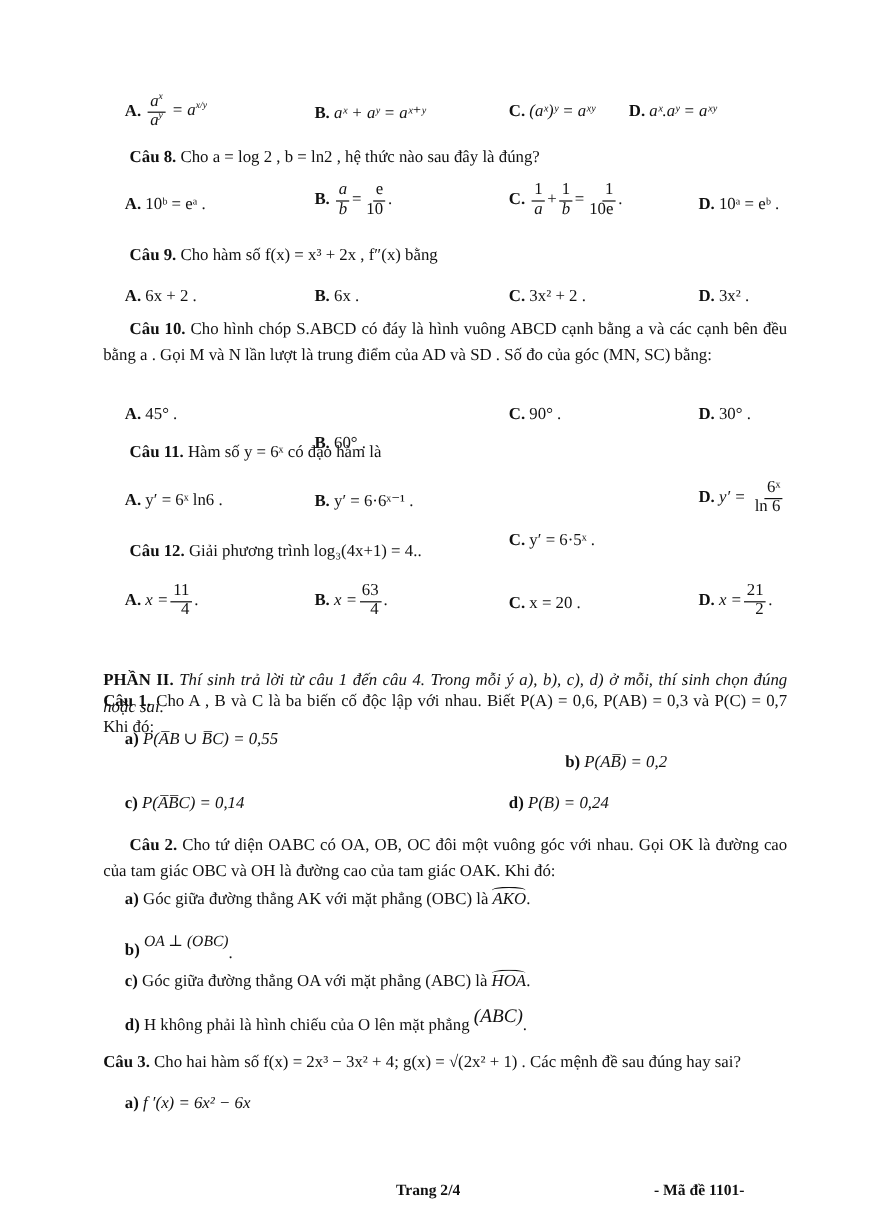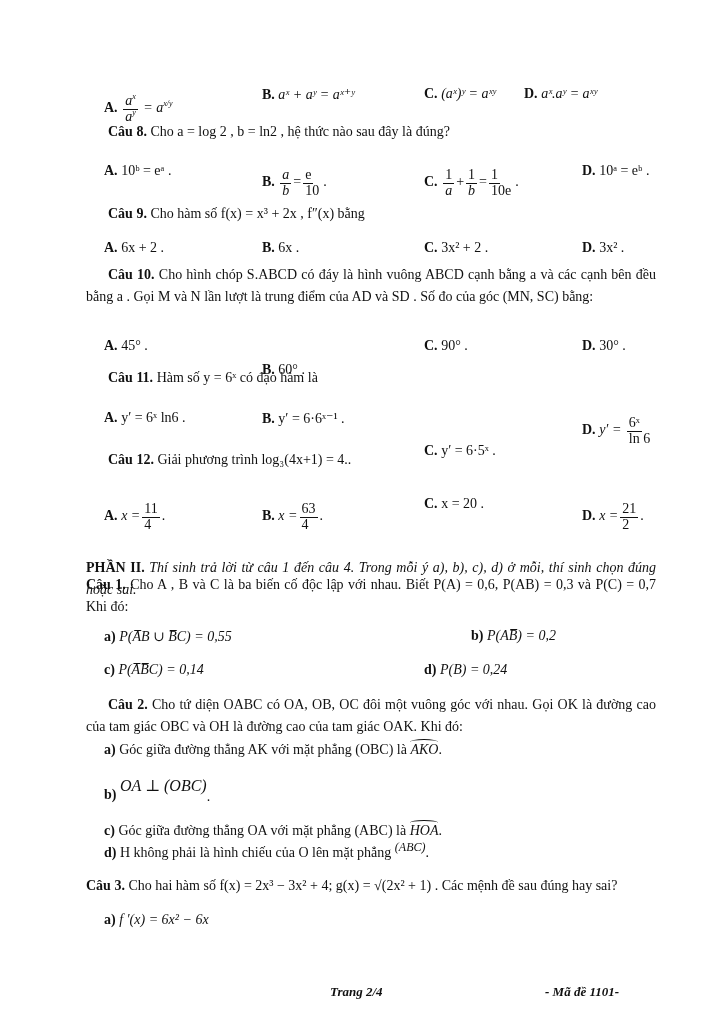--- a/index.html
+++ b/index.html
@@ -2,27 +2,27 @@
 <html><head>
 <meta charset="utf-8">
 <style>
   html, body { margin:0; padding:0; background:#ffffff; }
   body { width:725px; height:1024px; position:relative; overflow:hidden;
          font-family:"Liberation Serif","DejaVu Serif",serif; font-size:14px; color:#111; }
   .abs { position:absolute; white-space:nowrap; }
   b { font-weight:bold; }
   .m { font-style:italic; }
   sup { font-size:8px; vertical-align:super; line-height:0; }
-  .frac { display:inline-flex; flex-direction:column; align-items:flex-start; vertical-align:middle; margin:16px 2px; line-height:1.05; }
+  .frac { display:inline-flex; flex-direction:column; align-items:flex-end; vertical-align:middle; margin:0 2px; line-height:1.05; }
   .frac .num { border-bottom:1px solid #111; padding:0 2px; }
   .frac .den { padding:0 2px; }
   .para { position:absolute; left:86px; width:570px; line-height:22px; text-align:justify; }
   .hat { position:relative; display:inline-block; }
   .hat::before { content:""; position:absolute; left:0; right:0; top:-3px; height:5px; border-top:1px solid #111; border-radius:50% 50% 0 0; }
-  .footer { font-weight:bold; font-style:italic; font-size:13px; }
+  .footer { font-weight:bold; font-size:13px; }
 </style>
 </head>
 <body>
 
 <div class="abs" style="left:104px;top:78px;">
   <b>A.</b>
   <span class="frac m">
       <span class="num">a<sup>x</sup></span>
       <span class="den">a<sup>y</sup></span>
     </span>
@@ -127,39 +127,39 @@
     </span><span>.</span>
 </div>
 
 <div class="para" style="top:557px;">
   <b>PHẦN II.</b> <i>Thí sinh trả lời từ câu 1 đến câu 4. Trong mỗi ý a), b), c), d) ở mỗi, thí sinh chọn đúng hoặc sai.</i>
 </div>
 
 <div class="para" style="top:574px;">
   <b>Câu 1.</b> <span>Cho A , B và C là ba biến cố độc lập với nhau. Biết P(A) = 0,6,   P(AB) = 0,3 và P(C) = 0,7 Khi đó:</span>
 </div>
-<div class="abs" style="left:104px;top:628px;"><b>a)</b> <span class="m">P(A̅B ∪ B̅C) = 0,55</span></div>
+<div class="abs" style="left:104px;top:608px;"><b>a)</b> <span class="m">P(A̅B ∪ B̅C) = 0,55</span></div>
 <div class="abs" style="left:424px;top:628px;margin-left:47px;"><b>b)</b> <span class="m">P(AB̅) = 0,2</span></div>
 <div class="abs" style="left:104px;top:662px;"><b>c)</b> <span class="m">P(A̅B̅C) = 0,14</span></div>
 <div class="abs" style="left:424px;top:662px;"><b>d)</b> <span class="m">P(B) = 0,24</span></div>
 
 <div class="para" style="top:694px;text-indent:22px;">
   <b>Câu 2.</b> <span>Cho tứ diện OABC có OA, OB, OC đôi một vuông góc với nhau. Gọi OK là đường cao của tam giác OBC và OH là đường cao của tam giác OAK. Khi đó:</span>
 </div>
 <div class="abs" style="left:104px;top:742px;">
   <b>a)</b> <span>Góc giữa đường thẳng AK với mặt phẳng (OBC) là</span> <span class="m hat">AKO</span><span>.</span>
 </div>
 <div class="abs" style="left:104px;top:776px;">
-  <b style="position:relative;top:8px;">b)</b> <span class="m" style="font-size:16px;margin-top:41px;">OA ⊥ (OBC)</span><span style="position:relative;top:10px;">.</span>
+  <b style="position:relative;top:8px;">b)</b> <span class="m" style="font-size:13px;margin-top:41px;">OA ⊥ (OBC)</span><span style="position:relative;top:10px;">.</span>
 </div>
-<div class="abs" style="left:104px;top:811px;margin-top:12px;">
+<div class="abs" style="left:104px;top:811px;">
   <b>c)</b> <span>Góc giữa đường thẳng OA với mặt phẳng (ABC) là</span> <span class="m hat">HOA</span><span>.</span>
 </div>
 <div class="abs" style="left:104px;top:845px;">
-  <b>d)</b> <span>H không phải là hình chiếu của O lên mặt phẳng</span> <span class="m" style="font-size:12px;position:relative;top:-6px;">(ABC)</span><span>.</span>
+  <b>d)</b> <span>H không phải là hình chiếu của O lên mặt phẳng</span> <span class="m" style="font-size:16px;position:relative;top:-6px;">(ABC)</span><span>.</span>
 </div>
 
 <div class="abs" style="left:86px;top:878px;">
   <b>Câu 3.</b> <span>Cho hai hàm số f(x) = 2x³ − 3x² + 4;   g(x) = √(2x² + 1) . Các mệnh đề sau đúng hay sai?</span>
 </div>
 <div class="abs" style="left:104px;top:912px;">
   <b>a)</b> <span class="m">f ′(x) = 6x² − 6x</span>
 </div>
 
 <div class="abs footer" style="left:330px;top:984px;">Trang 2/4</div>

